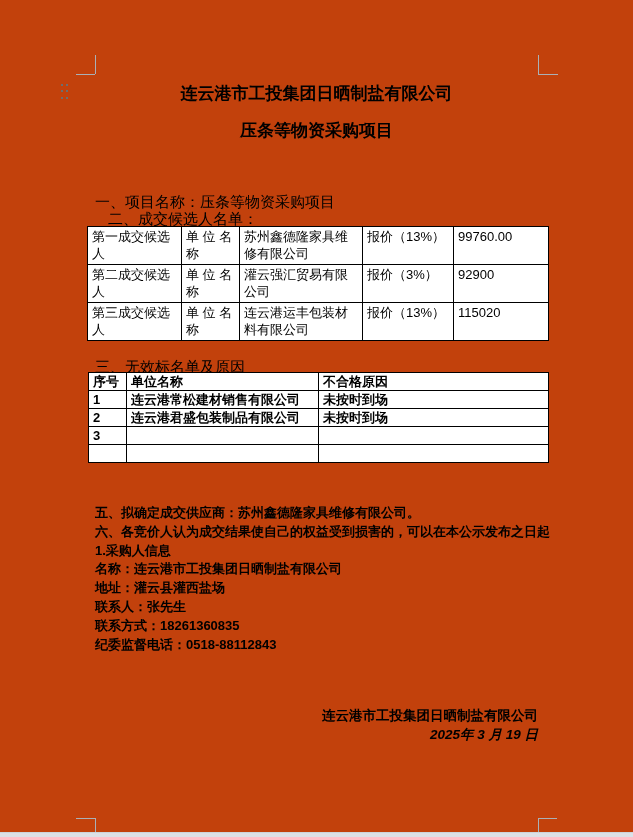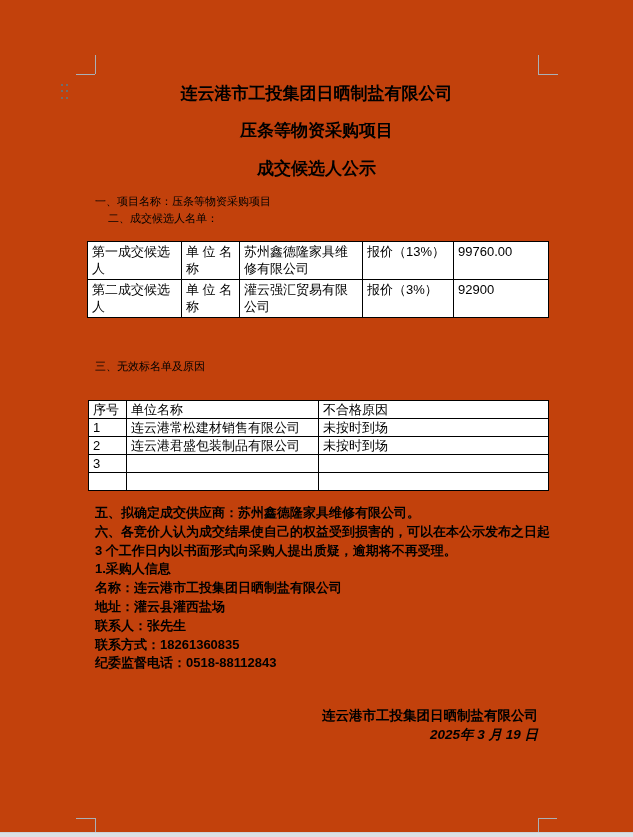--- a/index.html
+++ b/index.html
@@ -16,28 +16,28 @@
   .mark.h{height:1px;width:19px;}
   .mark.v{width:1px;height:19px;}
 
   
   .handle{position:absolute;left:60px;top:83px;width:10px;height:16px;}
   .handle .dot{position:absolute;width:2px;height:2px;background:#6e6e6e;}
 
   
   .title{position:absolute;left:0;right:0;text-align:center;font-weight:700;font-size:17px;line-height:19px;}
 
-  .line13{position:absolute;font-size:11px;line-height:15px;white-space:nowrap;}
+  .line13{position:absolute;font-size:15px;line-height:15px;white-space:nowrap;}
 
   
   table{border-collapse:collapse;table-layout:fixed;position:absolute;background:#fff;}
   td{border:1px solid #000;font-size:13px;vertical-align:top;overflow:hidden;}
-  .t1{left:87px;top:241px;width:461px;}
+  .t1{left:87px;top:226px;width:461px;}
   .t1 td{height:36px;line-height:17px;padding:1px 4px 0 4px;white-space:pre-line;}
-  .t2{left:88px;top:400px;width:460px;}
+  .t2{left:88px;top:372px;width:460px;font-weight:bold;}
   .t2 td{height:16px;line-height:15px;padding:1px 4px 0 4px;white-space:nowrap;}
 
   
   .bodyblock{position:absolute;left:95px;top:504px;width:450px;}
   .bodyblock .bl{font-size:13px;line-height:18.8px;white-space:nowrap;font-weight:bold;}
 
   
   .sig{position:absolute;right:95px;text-align:right;font-weight:700;font-size:13.5px;white-space:nowrap;}
 
   
@@ -61,21 +61,20 @@
     <div class="dot" style="left:1px;top:1px;"></div>
       <div class="dot" style="left:6px;top:1px;"></div>
     <div class="dot" style="left:1px;top:7px;"></div>
       <div class="dot" style="left:6px;top:7px;"></div>
     <div class="dot" style="left:1px;top:14px;"></div>
       <div class="dot" style="left:6px;top:14px;"></div>
   </div>
 
   <div class="title" style="top:84px;">连云港市工投集团日晒制盐有限公司</div>
   <div class="title" style="top:121px;">压条等物资采购项目</div>
-  <div class="title" style="top:159px;">成交候选人公示</div>
 
   <div class="line13" style="left:95px;top:194px;">一、项目名称：压条等物资采购项目</div>
   <div class="line13" style="left:108px;top:211px;">二、成交候选人名单：</div>
 
   <table class="t1">
     <colgroup>
         <col style="width:94px">
         <col style="width:58px">
         <col style="width:123px">
         <col style="width:91px">
@@ -94,20 +93,30 @@
     </tr>
     <tr>
       <td>第二成交候选
 人</td>
       <td>单 位 名
 称</td>
       <td>灌云强汇贸易有限
 公司</td>
       <td>报价（3%）</td>
       <td>92900</td>
+    </tr>
+    <tr>
+      <td>第三成交候选
+人</td>
+      <td>单 位 名
+称</td>
+      <td>连云港运丰包装材
+料有限公司</td>
+      <td>报价（13%）</td>
+      <td>115020</td>
     </tr>
   </tbody>
     </table>
 
   <div class="line13" style="left:95px;top:359px;">三、无效标名单及原因</div>
 
   <table class="t2">
     <colgroup>
         <col style="width:38px">
         <col style="width:192px">
@@ -138,21 +147,20 @@
       <td></td>
       <td></td>
       <td></td>
     </tr>
   </tbody>
     </table>
 
   <div class="bodyblock">
     <div class="bl">五、拟确定成交供应商：苏州鑫德隆家具维修有限公司。</div>
     <div class="bl">六、各竞价人认为成交结果使自己的权益受到损害的，可以在本公示发布之日起</div>
-    <div class="bl">3 个工作日内以书面形式向采购人提出质疑，逾期将不再受理。</div>
     <div class="bl">1.采购人信息</div>
     <div class="bl">名称：连云港市工投集团日晒制盐有限公司</div>
     <div class="bl">地址：灌云县灌西盐场</div>
     <div class="bl">联系人：张先生</div>
     <div class="bl">联系方式：18261360835</div>
     <div class="bl">纪委监督电话：0518-88112843</div>
   </div>
 
   <div class="sig" style="top:707px;">连云港市工投集团日晒制盐有限公司</div>
   <div class="sig" style="top:726px;font-style:italic;">2025年 3 月 19 日</div>

